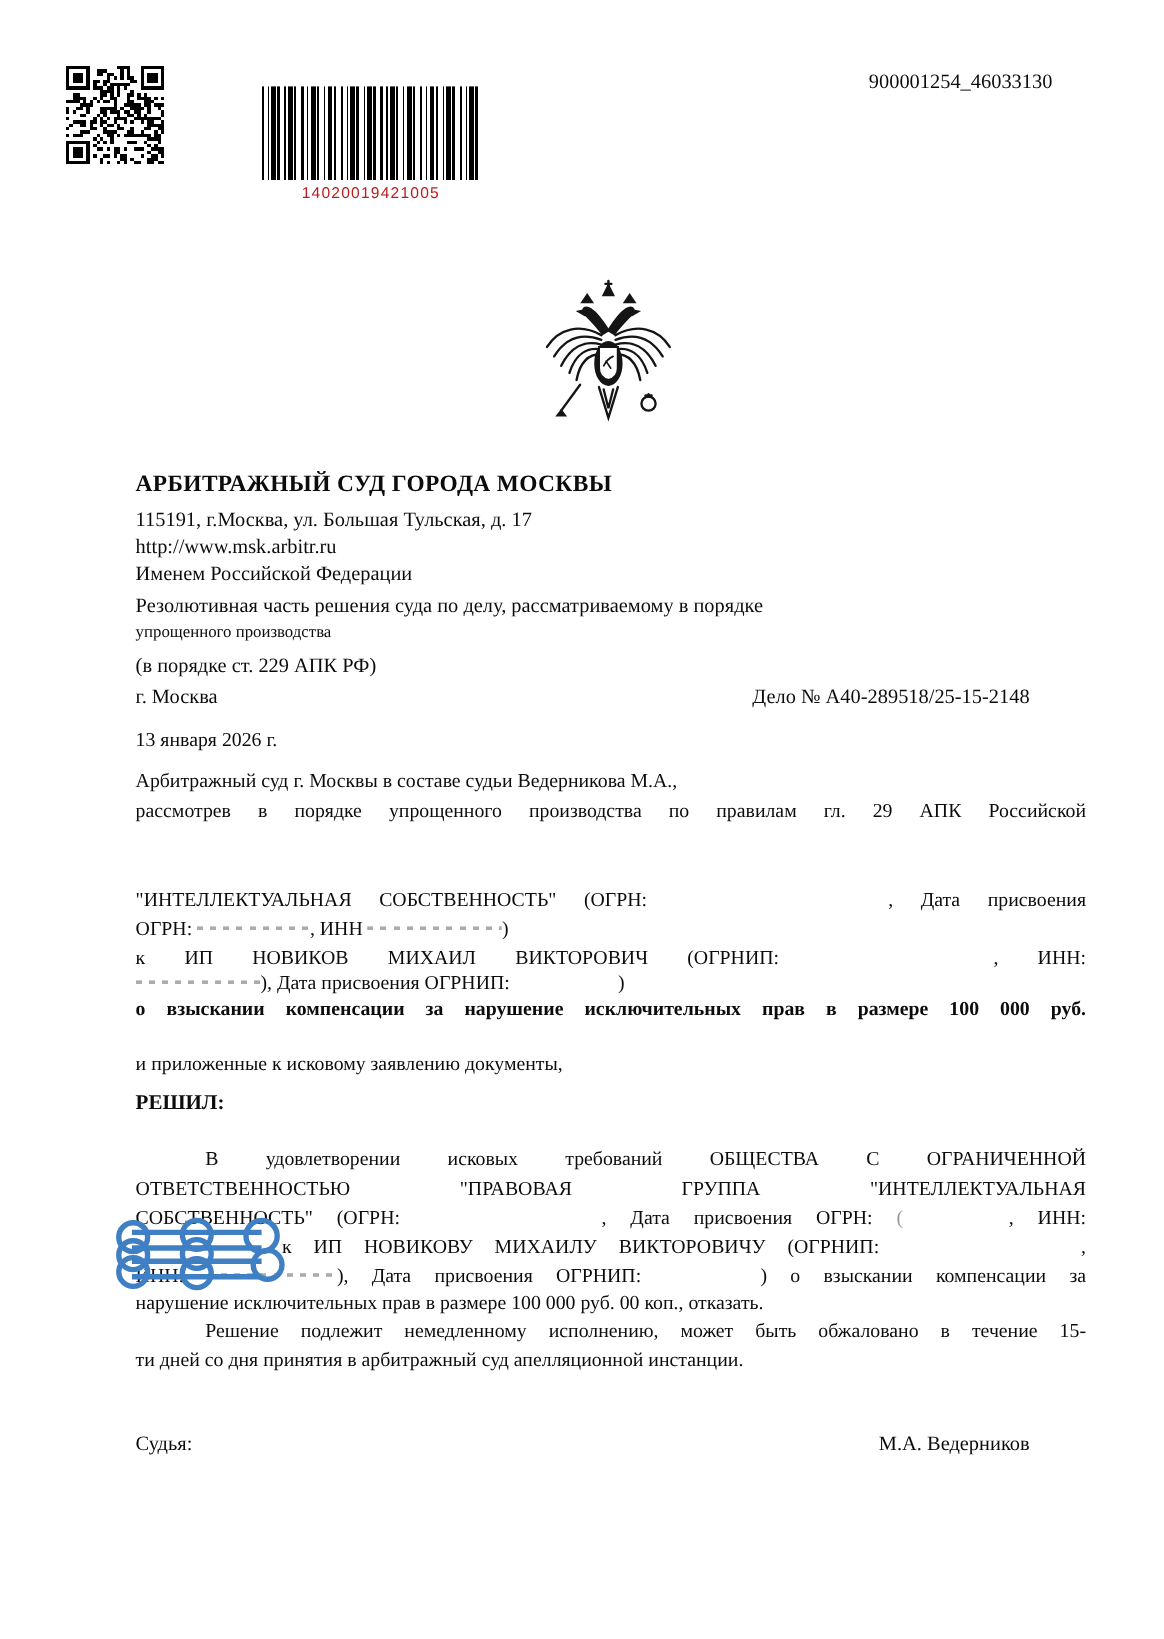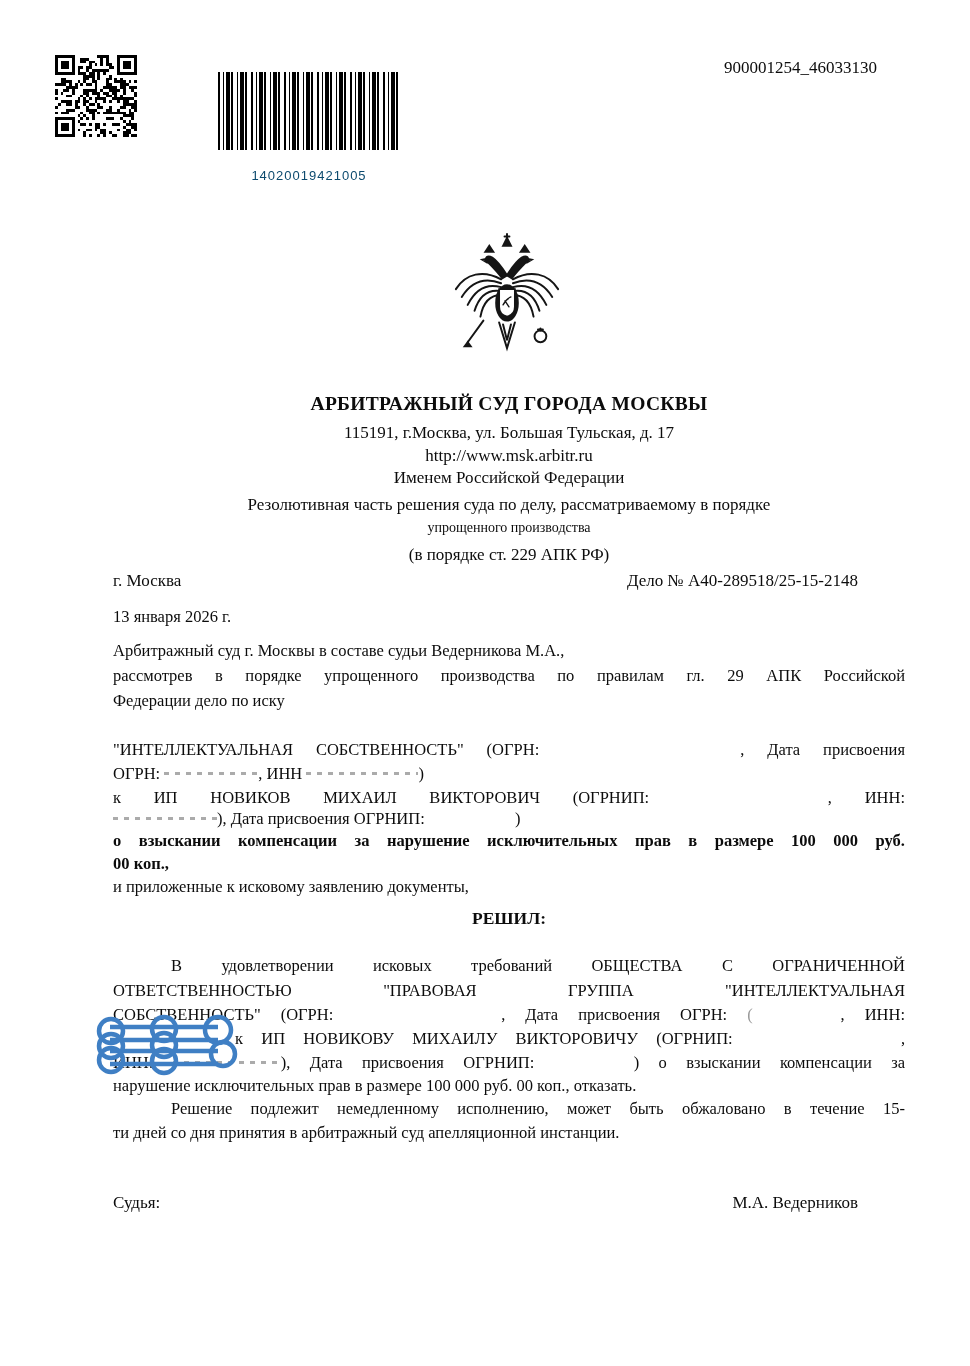--- a/index.html
+++ b/index.html
@@ -14,28 +14,28 @@
   }
   .abs{position:absolute;}
   
   .qr{left:55px;top:55px;width:82px;height:82px;}
   .barcode{left:218px;top:72px;width:182px;height:78px;
     background:repeating-linear-gradient(90deg,
       #000 0 2px,#fff 2px 5px,#000 5px 6px,#fff 6px 8px,
       #000 8px 12px,#fff 12px 13px,#000 13px 15px,#fff 15px 19px,
       #000 19px 20px,#fff 20px 22px,#000 22px 26px,#fff 26px 27px,
       #000 27px 29px,#fff 29px 33px);}
-  .barcode-num{left:218px;top:168px;width:182px;text-align:center;
+  .barcode-num{left:218px;top:153px;width:182px;text-align:center;
     font-family:"Liberation Sans","DejaVu Sans",sans-serif;
-    font-size:13px;letter-spacing:1px;color:#0c4a6e;}
+    font-size:13px;letter-spacing:1px;color:#b91c1c;}
   .docnum{top:58px;right:93px;font-size:17px;}
   
   .eagle{left:448px;top:231px;width:118px;height:130px;}
   
-  .ctr{left:113px;width:792px;text-align:center;}
+  .ctr{left:113px;width:792px;text-align:left;}
   .court{top:393px;font-size:19.5px;font-weight:bold;letter-spacing:.3px;}
   .addr{top:423px;font-size:17px;}
   .url{top:446px;font-size:17px;}
   .imene{top:468px;font-size:17px;}
   .sub1{top:495px;font-size:17px;}
   .sub2{top:520px;font-size:14px;}
   .sub3{top:545px;font-size:17px;}
   
   .ln{position:absolute;left:113px;width:792px;font-size:16.5px;line-height:21px;}
   .j{text-align:justify;text-align-last:justify;}
@@ -425,40 +425,38 @@
 
   <div class="abs row" style="top:571px">
     <span>г. Москва</span>
     <span class="r">Дело № А40-289518/25-15-2148</span>
   </div>
 
   <div class="ln" style="top:606px">13 января 2026 г.</div>
 
   <div class="ln" style="top:640px">Арбитражный суд г. Москвы в составе судьи Ведерникова М.А.,</div>
   <div class="ln j" style="top:665px">рассмотрев в порядке упрощенного производства по правилам гл. 29 АПК Российской</div>
-  <div class="ln" style="top:690px">Федерации дело по иску</div>
   <div class="ln j" style="top:739px">
     <span>"ИНТЕЛЛЕКТУАЛЬНАЯ СОБСТВЕННОСТЬ" (ОГРН:</span>
     <span class="gap" style="width:178px"></span><span>, Дата присвоения</span>
   </div>
   <div class="ln j" style="top:787px">
     <span>к ИП НОВИКОВ МИХАИЛ ВИКТОРОВИЧ (ОГРНИП:</span>
     <span class="gap" style="width:146px"></span><span>, ИНН:</span>
   </div>
   <div class="ln" style="top:763px">
     <span>ОГРН:</span>
     <span class="f" style="width:94px"></span><span>, ИНН</span>
     <span class="f" style="width:112px"></span><span>)</span>
   </div>
   <div class="ln" style="top:808px">
     <span class="f" style="width:104px"></span><span>), Дата присвоения ОГРНИП:</span>
     <span class="gap" style="width:86px"></span><span>)</span>
   </div>
   <div class="ln j b" style="top:830px">о взыскании компенсации за нарушение исключительных прав в размере 100 000 руб.</div>
-  <div class="ln b" style="top:853px">00 коп.,</div>
   <div class="ln" style="top:876px">и приложенные к исковому заявлению документы,</div>
 
   <div class="abs ctr b" style="top:908px;font-size:17.5px">РЕШИЛ:</div>
 
   <div class="ln j" style="top:955px;text-indent:58px">В удовлетворении исковых требований ОБЩЕСТВА С ОГРАНИЧЕННОЙ</div>
   <div class="ln j" style="top:980px">ОТВЕТСТВЕННОСТЬЮ "ПРАВОВАЯ ГРУППА "ИНТЕЛЛЕКТУАЛЬНАЯ</div>
   <div class="ln j" style="top:1004px">
     <span>СОБСТВЕННОСТЬ" (ОГРН:</span>
     <span class="gap" style="width:148px"></span><span>, Дата присвоения ОГРН:</span>
     <span class="fc">(</span>

